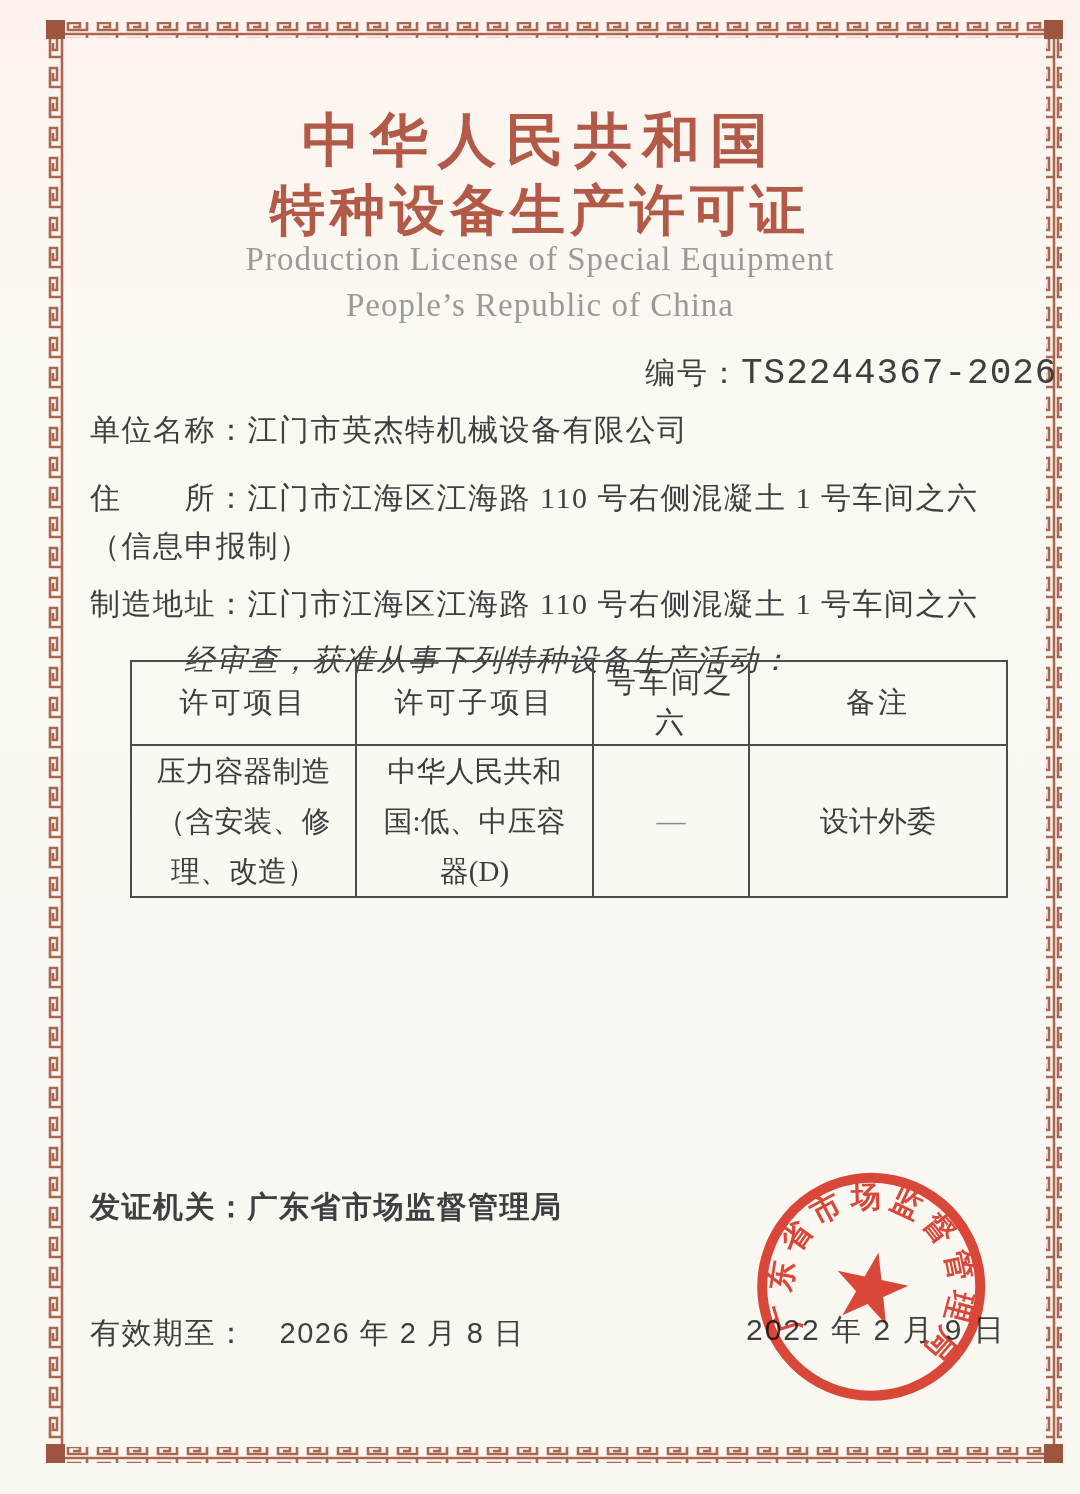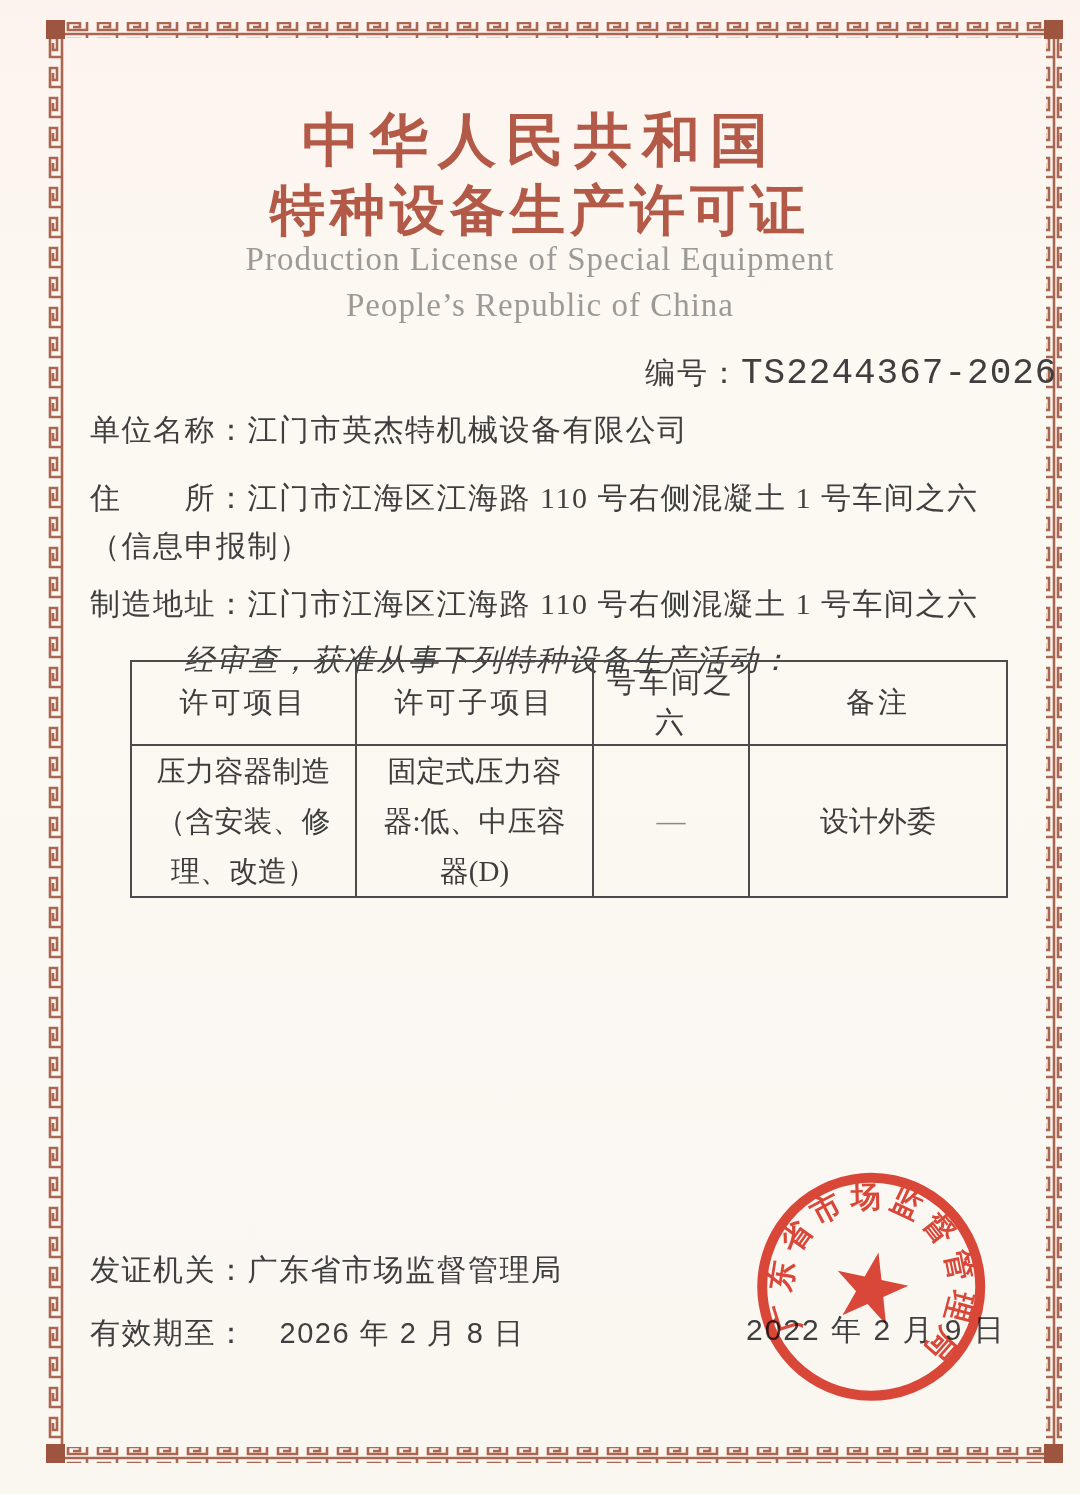--- a/index.html
+++ b/index.html
@@ -35,21 +35,21 @@
   .lic-table { position:absolute; top:660px; left:130px; width:876px;
     border-collapse:collapse; table-layout:fixed; color:#3d3d3d; }
   .lic-table th, .lic-table td { border:2px solid #4c4c4c; text-align:center;
     font-weight:normal; vertical-align:middle; }
   .lic-table th { height:54px; font-size:29px; letter-spacing:3px; }
   .lic-table td { height:132px; font-size:29px; line-height:50px; padding:0 14px; }
   .lic-table td.dash { color:#8a8a8a; }
 
   .footer-row { position:absolute; left:90px; font-size:30px; color:#3f3f3f;
     letter-spacing:1.5px; white-space:nowrap; }
-  .footer-issuer { top:1250px; }
+  .footer-issuer { top:1187px;font-weight:bold; }
   .footer-valid { top:1313px; }
   .digits { font-family:"Liberation Sans","DejaVu Sans",sans-serif; font-size:29px;margin-left:32px; }
   .issue-date { position:absolute; top:1310px; left:746px; font-size:30px;
     color:#3f3f3f; letter-spacing:2px;
     font-family:"Liberation Sans","DejaVu Sans",sans-serif; white-space:nowrap; }
 
   .stamp { position:absolute; left:740px; top:1156px; width:264px; height:264px;
     mix-blend-mode:multiply; opacity:0.92; transform:rotate(12deg); }
   .stamp text { font-family:"Liberation Serif","DejaVu Serif",serif; font-weight:bold; }
 </style>
@@ -108,21 +108,21 @@
       <tr>
         <th>许可项目</th>
         <th>许可子项目</th>
         <th>号车间之六</th>
         <th>备注</th>
       </tr>
     </thead>
     <tbody>
       <tr>
         <td>压力容器制造（含安装、修理、改造）</td>
-        <td>固定式压力容器:低、中压容器(D)</td>
+        <td>中华人民共和国:低、中压容器(D)</td>
         <td class="dash">—</td>
         <td>设计外委</td>
       </tr>
     </tbody>
   </table>
 
   <div class="footer-row footer-issuer">
     <span>发证机关：</span><span>广东省市场监督管理局</span>
   </div>
   <div class="footer-row footer-valid">

